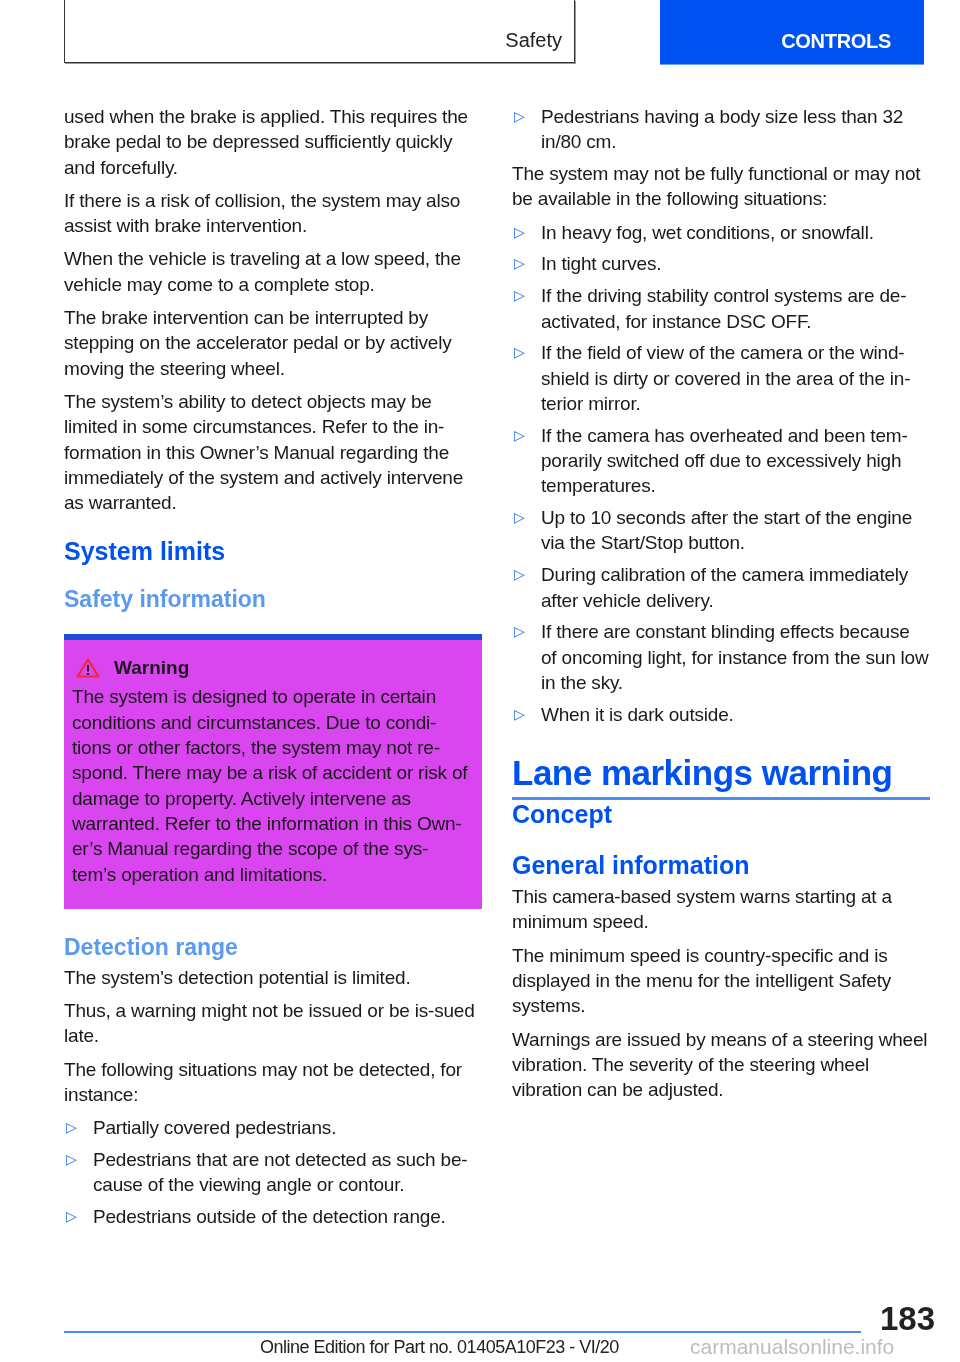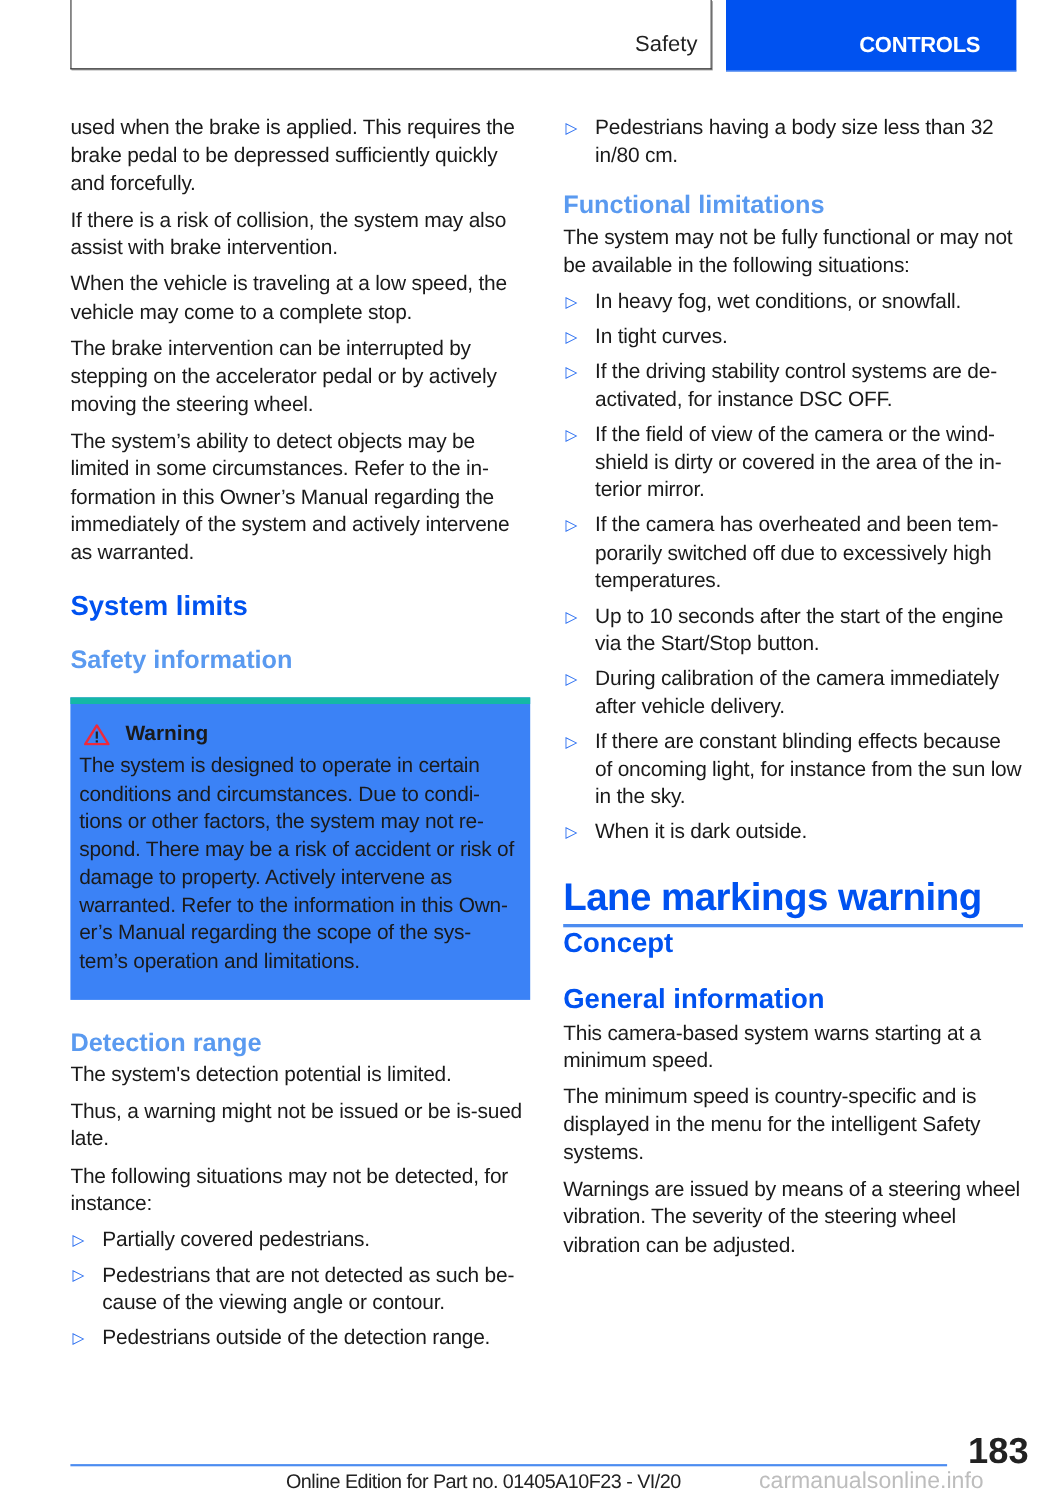--- a/index.html
+++ b/index.html
@@ -2,21 +2,21 @@
 <html><head>
 <meta charset="utf-8">
 <style>
   html, body { margin:0; padding:0; }
   body {
     width:960px; height:1362px; position:relative; overflow:hidden;
     background:#ffffff; color:#1a1a1a;
     font-family:"Liberation Sans", "DejaVu Sans", sans-serif;
   }
   .hdr-left {
-    position:absolute; left:64px; top:0; width:583px; height:63px;
+    position:absolute; left:64px; top:0; width:511px; height:63px;
     border-left:1.5px solid #333; border-right:1.5px solid #333; border-bottom:1.5px solid #333;
     box-shadow:1px 1px 0 #999;
     box-sizing:border-box;
   }
   .hdr-left .label {
     position:absolute; right:12px; top:29px; font-size:20px; color:#222;
   }
   .hdr-right {
     position:absolute; left:660px; top:0; width:264px; height:64px;
     background:#0052f0; border-bottom:1px solid #6a9cf2;
@@ -29,21 +29,21 @@
   .col-left { left:64px; }
   .col-right { left:512px; }
   p { margin:0 0 8px 0; font-size:19px; line-height:25.3px; letter-spacing:-0.2px; }
   h1 { margin:0; font-size:35px; font-weight:bold; color:#0052f0; letter-spacing:-0.5px; }
   h2.sec { margin:0; font-size:25px; font-weight:bold; color:#0052f0; }
   h3.sub { margin:0; font-size:23px; font-weight:bold; color:#5a9af0; }
   ul.tri { list-style:none; margin:0; padding:0; }
   ul.tri li { position:relative; padding-left:29px; font-size:19px; line-height:25.3px; margin-bottom:6.5px; letter-spacing:-0.2px; }
   ul.tri li .bullet { position:absolute; left:2px; top:0; color:#2a6ef0; font-size:14px; }
   .warn {
-    background:#3b82f6; border-top:6px solid #14b8a6; padding:17px 10px 22px 8px;
+    background:#d946ef; border-top:6px solid #1d4ed8; padding:17px 10px 22px 8px;
   }
   .warn .title { display:flex; align-items:center; font-weight:bold; font-size:19px; margin-bottom:5px; }
   .warn .title svg { margin-right:14px; margin-left:4px; }
   .warn p { margin:0; }
   .rule { border:none; border-top:3px solid #4c8cf0; margin:0; }
   .footer-line { position:absolute; left:64px; top:1331px; width:797px; height:2px; background:#4c8cf0; }
   .page-num { position:absolute; left:880px; top:1300px; font-size:33px; font-weight:bold; color:#222; }
   .edition { position:absolute; left:260px; top:1337px; font-size:18px; color:#222; letter-spacing:-0.5px; }
   .watermark { position:absolute; left:690px; top:1335px; font-size:21px; color:#bdbdbd;text-align:center; }
 </style>
@@ -88,21 +88,20 @@
     <li><span class="bullet">▷</span><span>Pedestrians that are not detected as such be-cause of the viewing angle or contour.</span></li>
     <li><span class="bullet">▷</span><span>Pedestrians outside of the detection range.</span></li>
   </ul>
 </div>
 
 <div class="col col-right">
   <ul class="tri">
     <li><span class="bullet">▷</span><span>Pedestrians having a body size less than 32 in/80 cm.</span></li>
   </ul>
 
-  <h3 class="sub" style="margin-top:18px;">Functional limitations</h3>
   <p style="margin-top:4px;">The system may not be fully functional or may not be available in the following situations:</p>
   <ul class="tri">
     <li><span class="bullet">▷</span><span>In heavy fog, wet conditions, or snowfall.</span></li>
     <li><span class="bullet">▷</span><span>In tight curves.</span></li>
     <li><span class="bullet">▷</span><span>If the driving stability control systems are de-activated, for instance DSC OFF.</span></li>
     <li><span class="bullet">▷</span><span>If the field of view of the camera or the wind-shield is dirty or covered in the area of the in-terior mirror.</span></li>
     <li><span class="bullet">▷</span><span>If the camera has overheated and been tem-porarily switched off due to excessively high temperatures.</span></li>
     <li><span class="bullet">▷</span><span>Up to 10 seconds after the start of the engine via the Start/Stop button.</span></li>
     <li><span class="bullet">▷</span><span>During calibration of the camera immediately after vehicle delivery.</span></li>
     <li><span class="bullet">▷</span><span>If there are constant blinding effects because of oncoming light, for instance from the sun low in the sky.</span></li>

